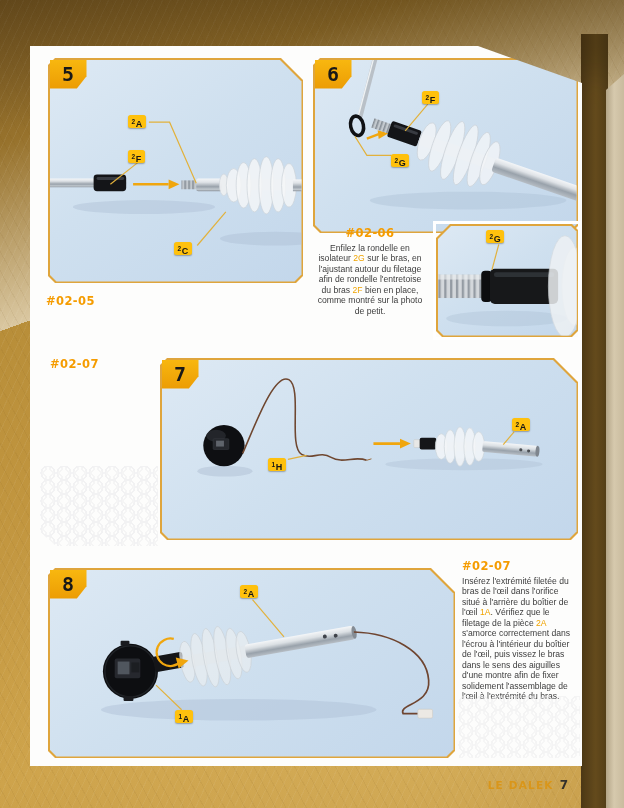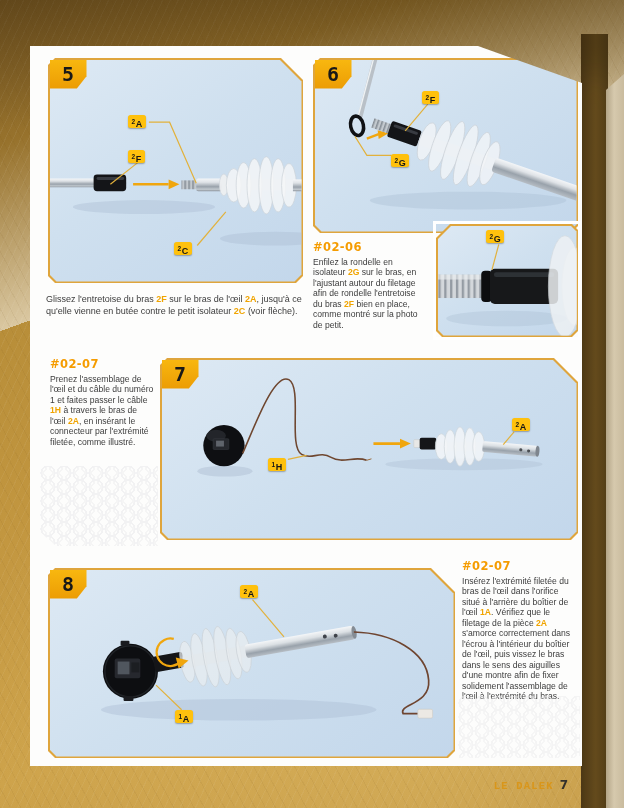--- a/index.html
+++ b/index.html
@@ -38,33 +38,33 @@
 
   .tag{position:absolute;background:#ffc10d;color:#161616;border-radius:2.5px;
     padding:0 3.5px;height:13px;line-height:13px;font-size:9px;font-weight:700;
     font-family:"Liberation Sans",sans-serif;box-shadow:0 1px 1.5px rgba(0,0,0,.3);white-space:nowrap;}
   .tag .n{font-size:6.5px;vertical-align:3px;margin-right:.5px;}
 
   .instr{position:absolute;}
   .instr h3{margin:0 0 3px 0;font-family:"DejaVu Sans",sans-serif;font-size:11.5px;
     font-weight:700;color:#f59c00;letter-spacing:.4px;}
   .instr p{margin:0;font-size:8.6px;line-height:1.22;color:#3c3c3c;}
-  .instr .hl{color:#f0a400;font-weight:700;}
+  .instr .hl{color:#f0a400;font-weight:400;}
   .i05 p{font-size:9px;line-height:1.3;}
 
   .watermark{position:absolute;opacity:.65;
     background-image:
       radial-gradient(circle at center,rgba(0,0,0,0) 55%,#ededee 56%,#ededee 70%,rgba(0,0,0,0) 71%),
       radial-gradient(circle at center,rgba(0,0,0,0) 55%,#f1f1f2 56%,#f1f1f2 70%,rgba(0,0,0,0) 71%);
     background-size:16px 14px,16px 14px;background-position:0 0,8px 7px;}
   .wm1{clip-path:polygon(0 0,100% 0,100% 100%,16px 100%,0 calc(100% - 14px));}
 
   .footer{position:absolute;left:30px;top:774px;width:538px;text-align:right;
     font-family:"DejaVu Sans",sans-serif;}
-  .footer .brand{color:#d9961a;font-weight:700;font-size:10.5px;letter-spacing:1.2px;font-family:Liberation Mono, monospace;}
+  .footer .brand{color:#d9961a;font-weight:700;font-size:10.5px;letter-spacing:1.2px;}
   .footer .num{color:#33302b;font-weight:700;font-size:12px;margin-left:6px;}
 </style>
 </head>
 <body>
 
 <div class="screen">
   <div class="edge-dark"></div>
   <div class="edge-tan"></div>
 
   <div class="page">
@@ -325,31 +325,30 @@
         </svg>
       </div>
       <div class="step-badge">
           <span>8</span>
         </div>
       <span class="tag" style="left:192px;top:17px"><span class="n">2</span><span>A</span></span>
       <span class="tag" style="left:127px;top:142px"><span class="n">1</span><span>A</span></span>
     </section>
 
     <div class="instr i05" style="left:16px;top:248px;width:282px;">
-      <p><span>Glissez l'entretoise du bras </span><span class="hl">2F</span><span> sur le bras de l'œil </span><span class="hl">2A</span><span>, jusqu'à ce qu'elle vienne en butée contre le petit isolateur </span><span class="hl">2C</span><span> (voir flèche).</span></p>
+      <h3>#02-05</h3>
     </div>
 
-    <div class="instr" style="left:283px;top:194px;width:114px;">
+    <div class="instr" style="left:283px;top:180px;width:114px;text-align:center;">
       <h3>#02-06</h3>
       <p><span>Enfilez la rondelle en isolateur </span><span class="hl">2G</span><span> sur le bras, en l'ajustant autour du filetage afin de rondelle l'entretoise du bras </span><span class="hl">2F</span><span> bien en place, comme montré sur la photo de petit.</span></p>
     </div>
 
     <div class="instr" style="left:20px;top:311px;width:104px;">
       <h3>#02-07</h3>
-      <p><span>Prenez l'assemblage de l'œil et du câble du numéro 1 et faites passer le câble </span><span class="hl">1H</span><span> à travers le bras de l'œil </span><span class="hl">2A</span><span>, en insérant le connecteur par l'extrémité filetée, comme illustré.</span></p>
     </div>
 
     <div class="instr" style="left:432px;top:513px;width:110px;">
       <h3>#02-07</h3>
       <p><span>Insérez l'extrémité filetée du bras de l'œil dans l'orifice situé à l'arrière du boîtier de l'œil </span><span class="hl">1A</span><span>. Vérifiez que le filetage de la pièce </span><span class="hl">2A</span><span> s'amorce correctement dans l'écrou à l'intérieur du boîtier de l'œil, puis vissez le bras dans le sens des aiguilles d'une montre afin de fixer solidement l'assemblage de l'œil à l'extrémité du bras.</span></p>
     </div>
 
     <div class="watermark wm1" style="left:10px;top:420px;width:118px;height:80px;"></div>
     <div class="watermark" style="left:428px;top:650px;width:122px;height:62px;opacity:.5;"></div>
   </div>

